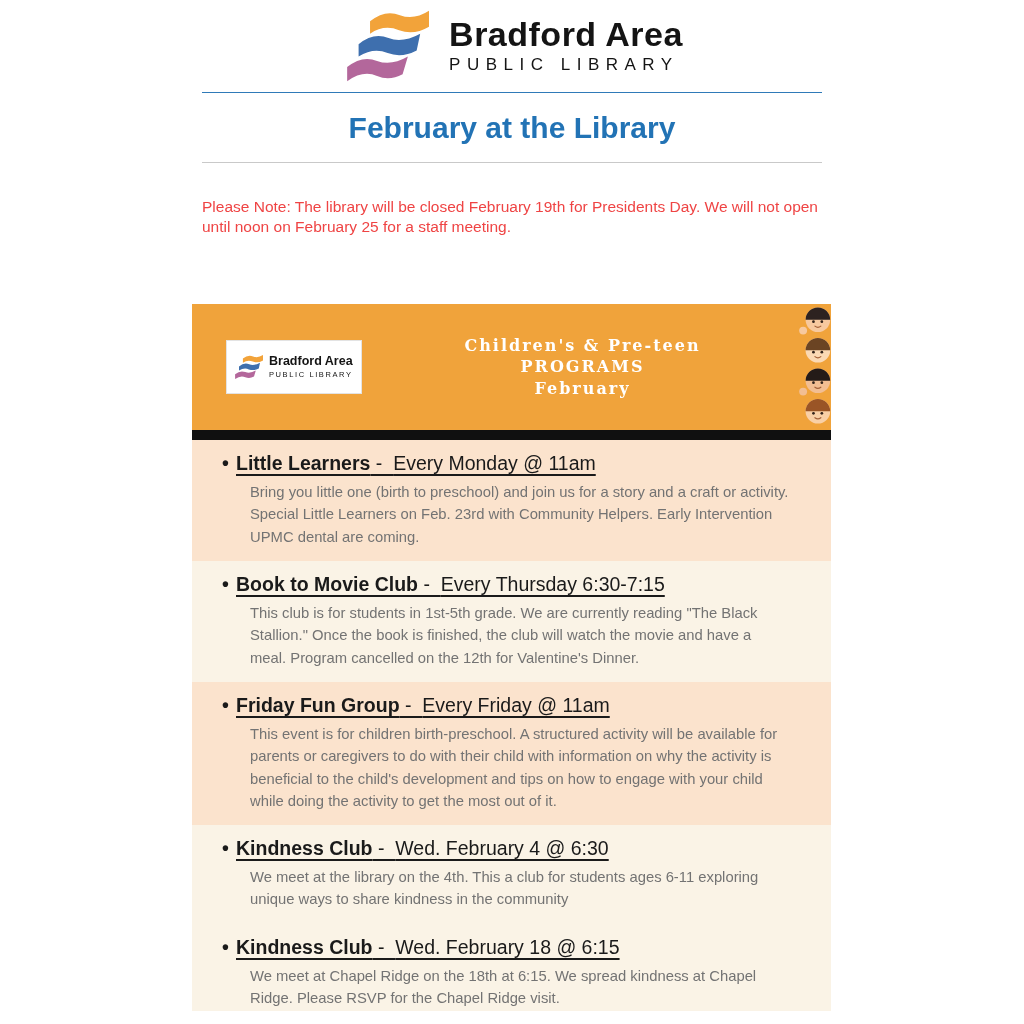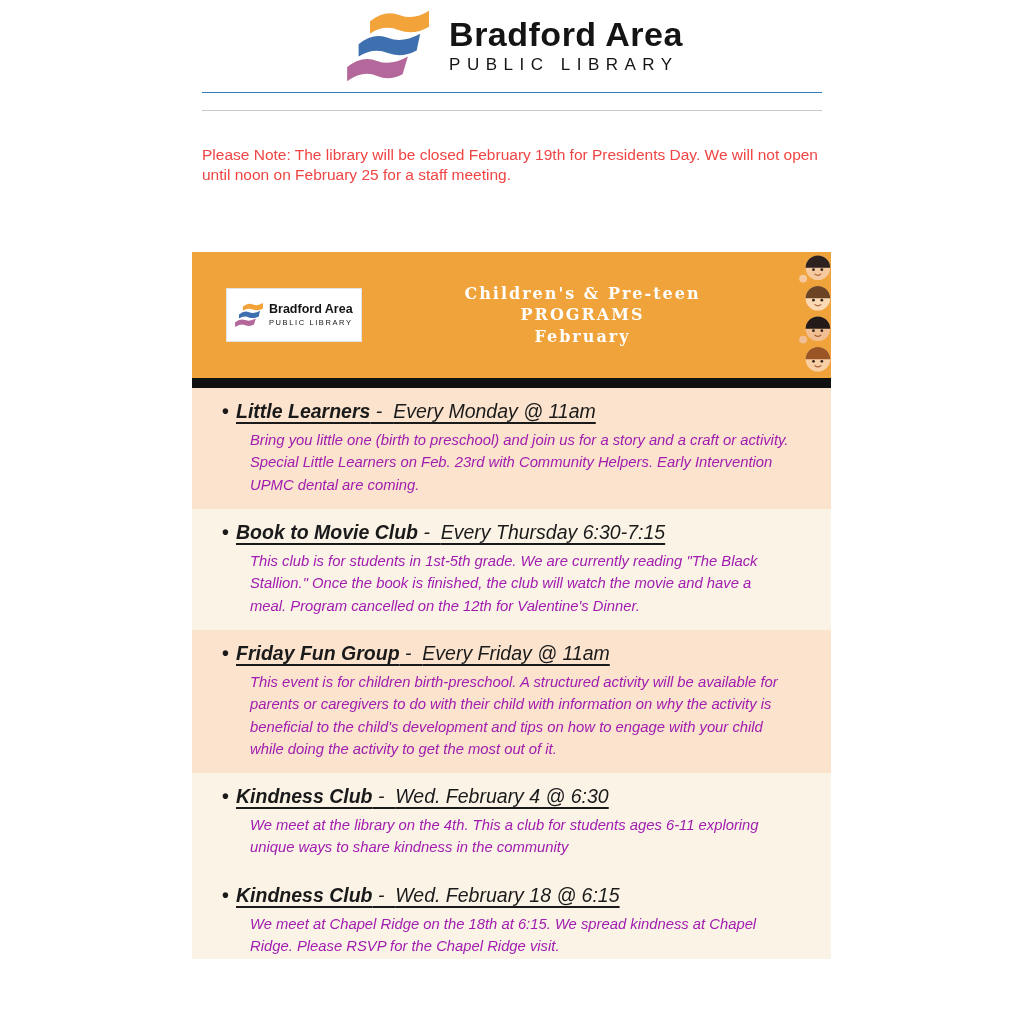--- a/index.html
+++ b/index.html
@@ -38,24 +38,24 @@
 
   .black-bar { height:10px; background:#101010; }
 
   
   .program { padding:11px 26px 12px 30px; }
   .program.peach { background:#fbe3cd; }
   .program.cream { background:#faf3e6; }
 
   .phead { font-size:19.5px; color:#1a1a1a; line-height:1.25; }
   .bullet { display:inline-block; width:14px; font-weight:bold; }
-  .ptitle { text-decoration:underline; text-underline-offset:4px; text-decoration-thickness:1.5px;font-style:italic; }
+  .ptitle { text-decoration:underline; text-underline-offset:4px; text-decoration-thickness:1.5px; }
   .pname  { font-weight:bold; }
 
-  .pdesc { margin:6px 14px 1px 28px; font-style:italic; font-size:14.8px; line-height:1.5; color:#a21caf; }
+  .pdesc { margin:6px 14px 1px 28px; font-size:14.8px; line-height:1.5; color:#737373; }
 
   .defs-hidden { position:absolute; width:0; height:0; overflow:hidden; }
 </style>
 </head>
 <body>
 
 <svg class="defs-hidden" aria-hidden="true">
   <symbol id="logo-mark" viewBox="0 0 100 86">
     <path d="M33 15 Q50 1 67 8 Q83 14 100 3 L100 21 Q83 31 66 25 Q49 18 33 29 Z" fill="#f2a33a"></path>
     <path d="M20 41 Q37 27 54 34 Q70 40 90 29 L86 48 Q69 57 53 51 Q37 44 20 55 Z" fill="#3e6fae"></path>
@@ -70,20 +70,21 @@
         <use href="#logo-mark"></use>
       </svg>
     <div class="brand-text">
       <div class="brand-name">Bradford Area</div>
       <div class="brand-sub">PUBLIC LIBRARY</div>
     </div>
   </header>
 
   <hr class="rule-blue">
 
+  <h1 class="page-title">February at the Library</h1>
 
   <hr class="rule-gray">
 
   <p class="notice">Please Note: The library will be closed February 19th for Presidents Day.  We will not open until noon on February 25 for a staff meeting.</p>
 
   <div class="flyer">
 
     <div class="banner">
       <div class="banner-logo-box">
         <svg class="mini-mark">

